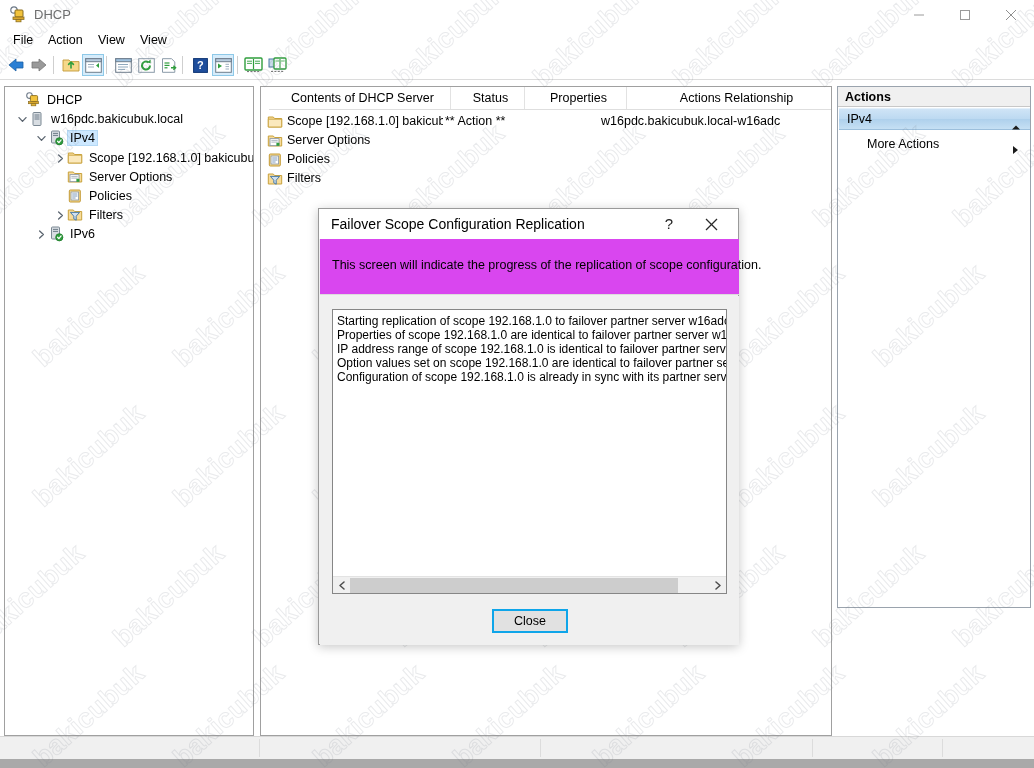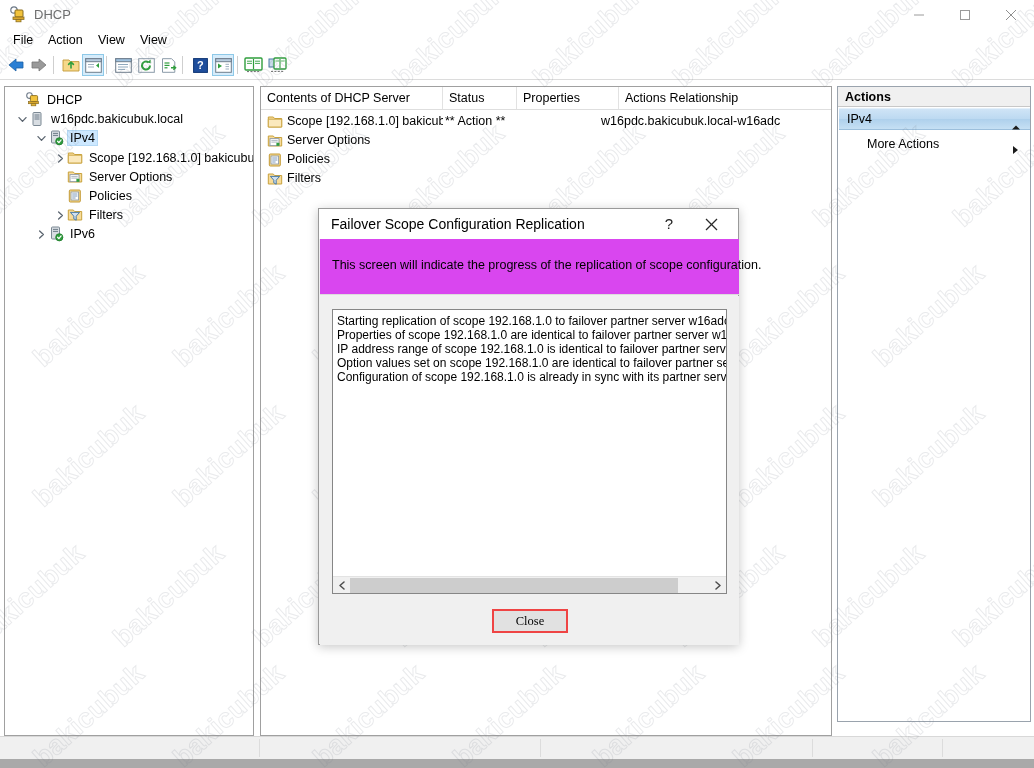--- a/index.html
+++ b/index.html
@@ -122,21 +122,21 @@
   
   .pane {
     position: absolute;
     background: #ffffff;
     border: 1px solid #a0a0a0;
     box-sizing: border-box;
     overflow: hidden;
   }
   #tree-pane  { left: 4px;  top: 86px; width: 250px; height: 650px; }
   #list-pane  { left: 260px; top: 86px; width: 572px; height: 650px; }
-  #act-pane   { left: 837px; top: 86px; width: 194px; height: 636px; border-color:#9aa3ad; }
+  #act-pane   { left: 837px; top: 86px; width: 194px; height: 522px; border-color:#9aa3ad; }
 
   
   .tnode {
     position: absolute;
     height: 18px;
     display: flex;
     align-items: center;
     white-space: nowrap;
     font-size: 12.5px;
   }
@@ -150,24 +150,25 @@
     align-items: center;
     justify-content: center;
     flex: none;
   }
   .ticon { width: 16px; height: 16px; margin-right: 4px; flex: none; }
   .tlabel { padding: 0 2px; }
 
   
   .lv-head {
     position: absolute;
-    left: 0; top: 0;
+    left: 8px; top: 0;
     width: 100%; height: 22px;
     background: #ffffff;
     border-bottom: 1px solid #dedede;
+    text-align: center;
   }
   .lv-col {
     position: absolute;
     top: 0; height: 22px;
     line-height: 22px;
     font-size: 12.5px;
     padding-left: 6px;
     box-sizing: border-box;
     border-right: 1px solid #e2e2e2;
     white-space: nowrap;
@@ -363,21 +364,21 @@
   }
   .btn {
     position: absolute;
     background: #e1e1e1;
     border: 1px solid #707070;
     box-sizing: border-box;
     font-size: 12.5px;
     text-align: center;
     color: #000;
   }
-  .btn.default { border: 2px solid #ef4444; font-family: Liberation Serif, serif; }
+  .btn.default { border: 2px solid #0ea5e9; }
 </style>
 </head>
 <body>
 
 <div id="root">
 
   <div class="titlebar">
     <span class="title-icon">
       <svg width="18" height="18" viewBox="0 0 18 18">
         <circle cx="5" cy="4" r="3.2" fill="none" stroke="#6f7b8a" stroke-width="1.2"></circle>

